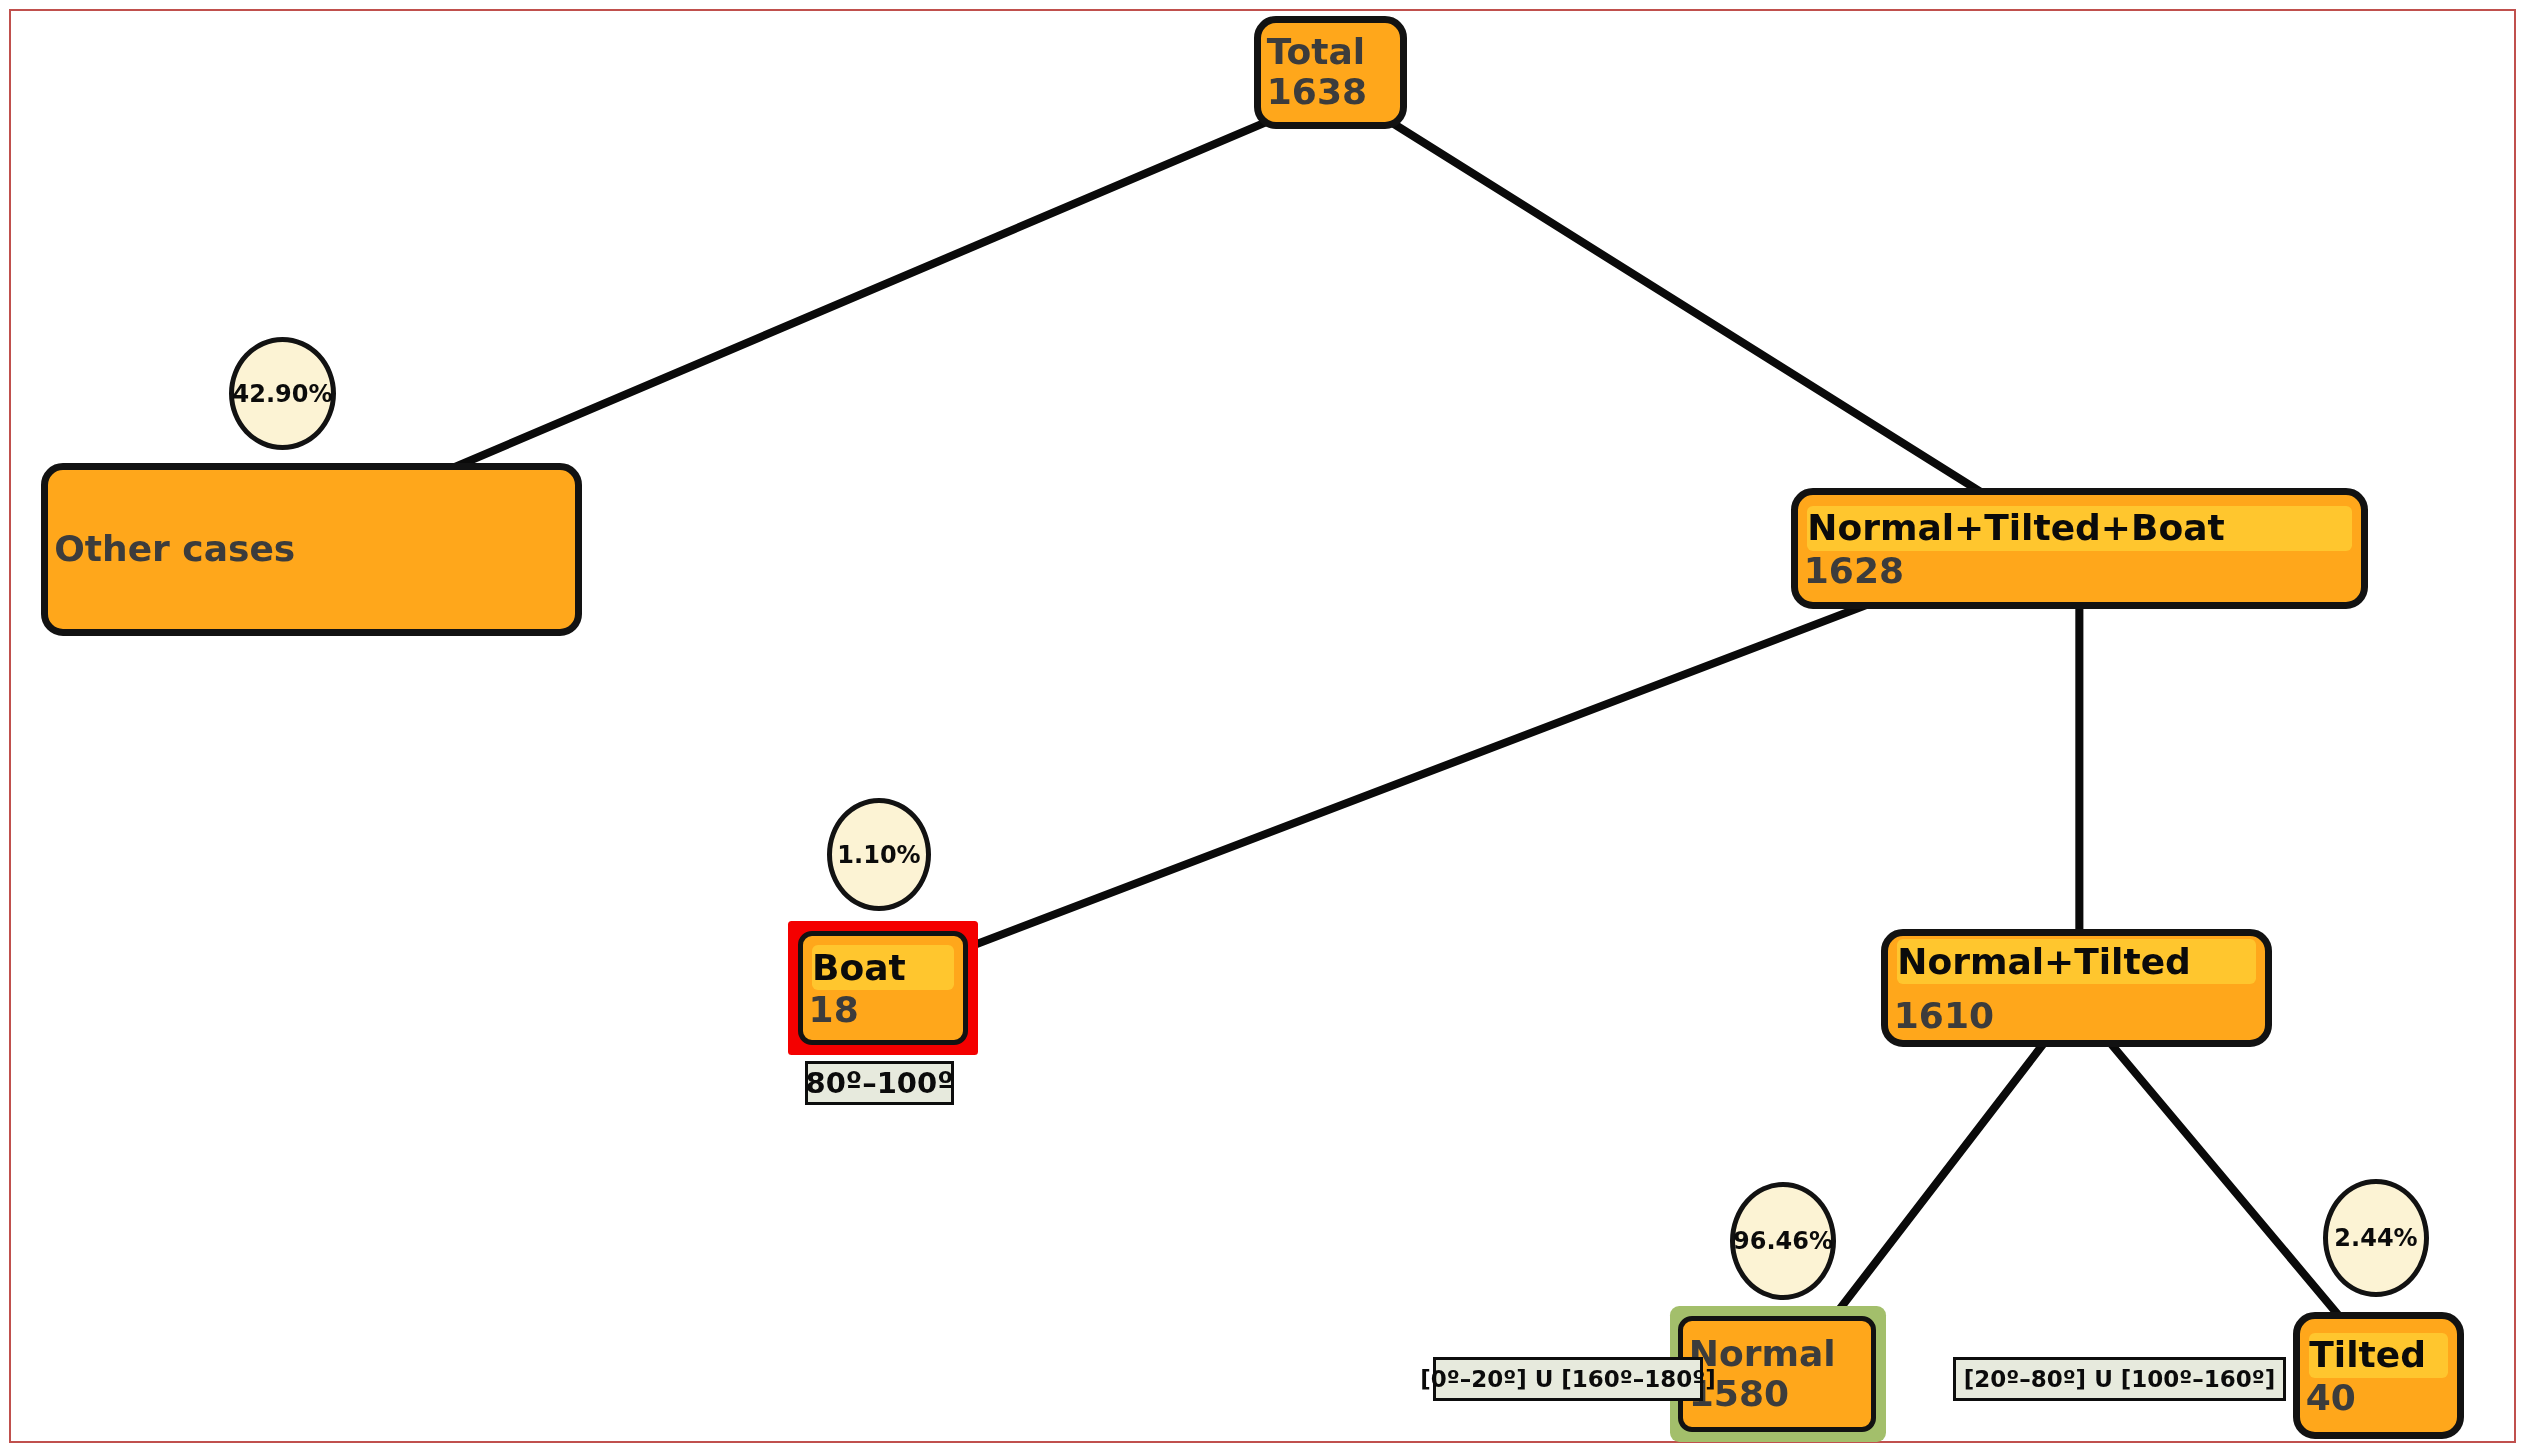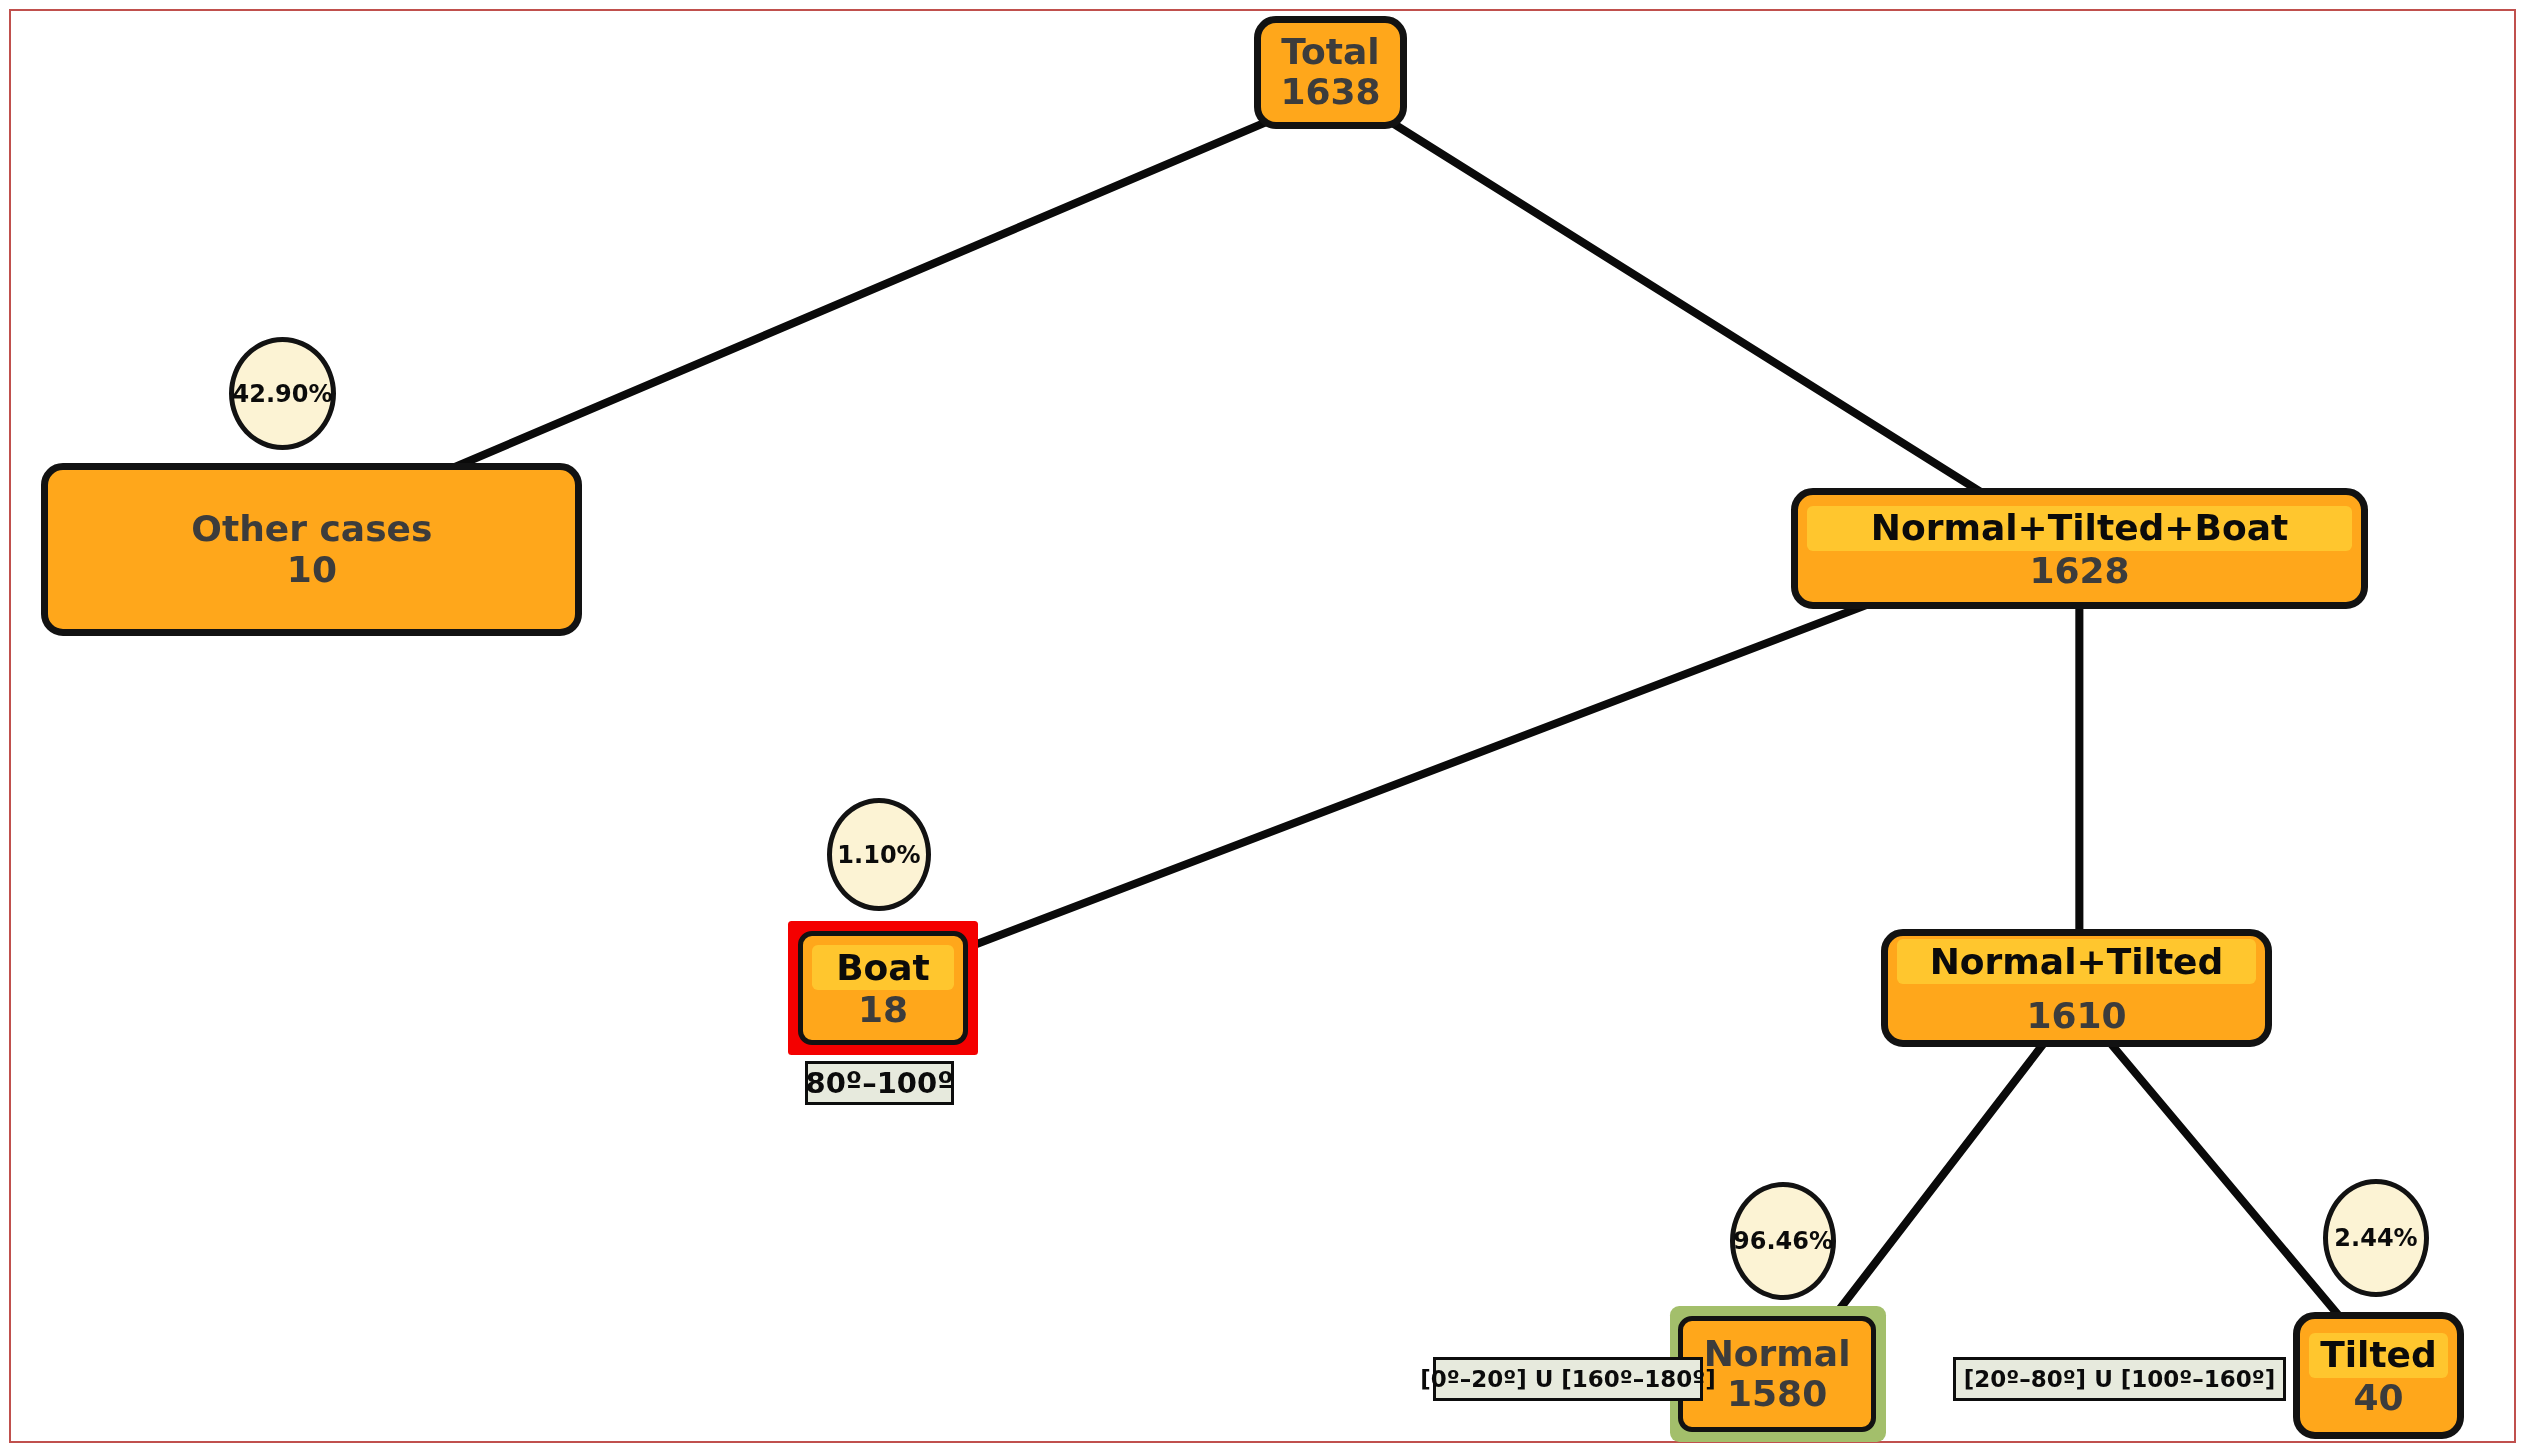--- a/index.html
+++ b/index.html
@@ -25,21 +25,21 @@
     border:7px solid var(--node-border,#121212);
     border-radius:22px;
     display:flex;flex-direction:column;justify-content:center;align-items:center;
     padding:2.3px 5.8px;
   }
   .frame{position:absolute;z-index:2;box-sizing:border-box;padding:9.8px;}
   .frame .node{position:relative;width:100%;height:100%;left:auto;top:auto;border-width:5.8px;border-radius:14px;}
   .frame-red{background:var(--boat-highlight,#F40000);border-radius:3.5px;}
   .frame-green{background:var(--normal-highlight,#A3BF6B);border-radius:9.2px;padding-left:8px;}
 
-  .line{width:100%;text-align:center;line-height:1.12;white-space:nowrap;box-sizing:border-box;}
+  .line{width:100%;line-height:1.12;white-space:nowrap;box-sizing:border-box;}
   .title{font-size:36px;color:var(--title-text,#0B0B0B);}
   .title.gray{color:var(--count-text,#3C3C3C);}
   .count{font-size:36px;color:var(--count-text,#3C3C3C);}
   .subtitle{font-size:30px;color:var(--title-text,#0B0B0B);}
   .band{background:var(--node-band,#FFC62E);border-radius:5.8px;}
   .node .band{margin:0 3.5px;width:calc(100% - 7px);padding:2.3px 0;}
 
   #node-total {left:1254px;top:15.6px;  width:153px; height:113px;}
   #node-other {left:14.4px;  top:463px; width:541px; height:173px;margin-left:27px;}
   #node-ntb   {left:1791px;top:488px; width:577px;height:121px;}
@@ -88,21 +88,20 @@
     </svg>
   <div class="page-border"></div>
 
   <div class="node" id="node-total">
     <div class="line title gray">Total</div>
     <div class="line count">1638</div>
   </div>
 
   <div class="node" id="node-other">
     <div class="line title gray">Other cases</div>
-    <div class="line count">10</div>
   </div>
 
   <div class="node" id="node-ntb">
     <div class="line title band">Normal+Tilted+Boat</div>
     <div class="line count">1628</div>
   </div>
 
   <div class="frame frame-red" id="frame-boat">
     <div class="node">
       <div class="line title band">Boat</div>

